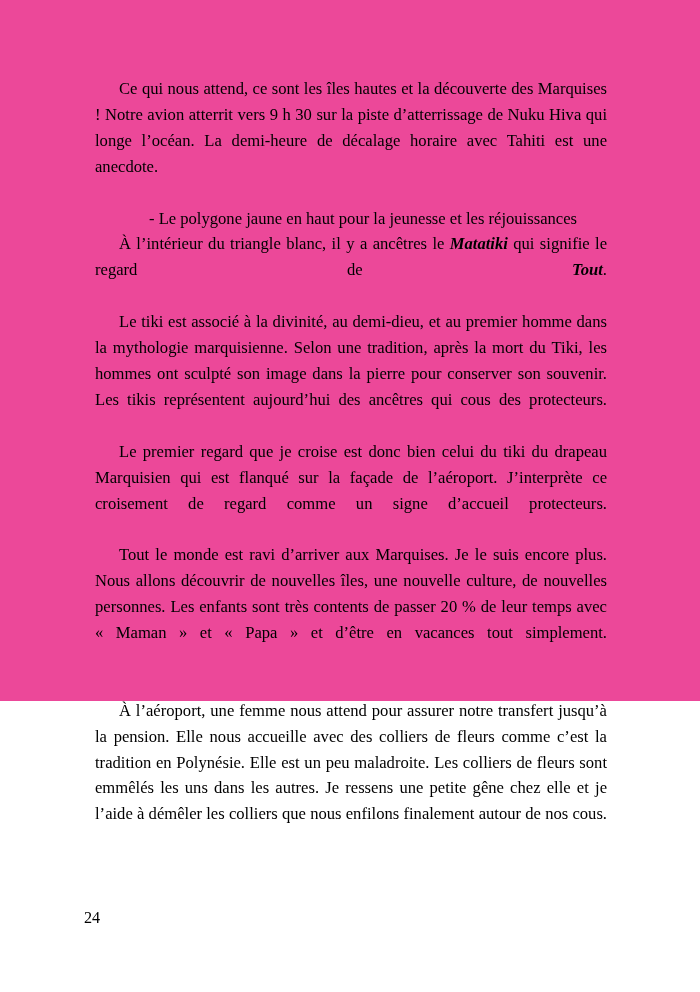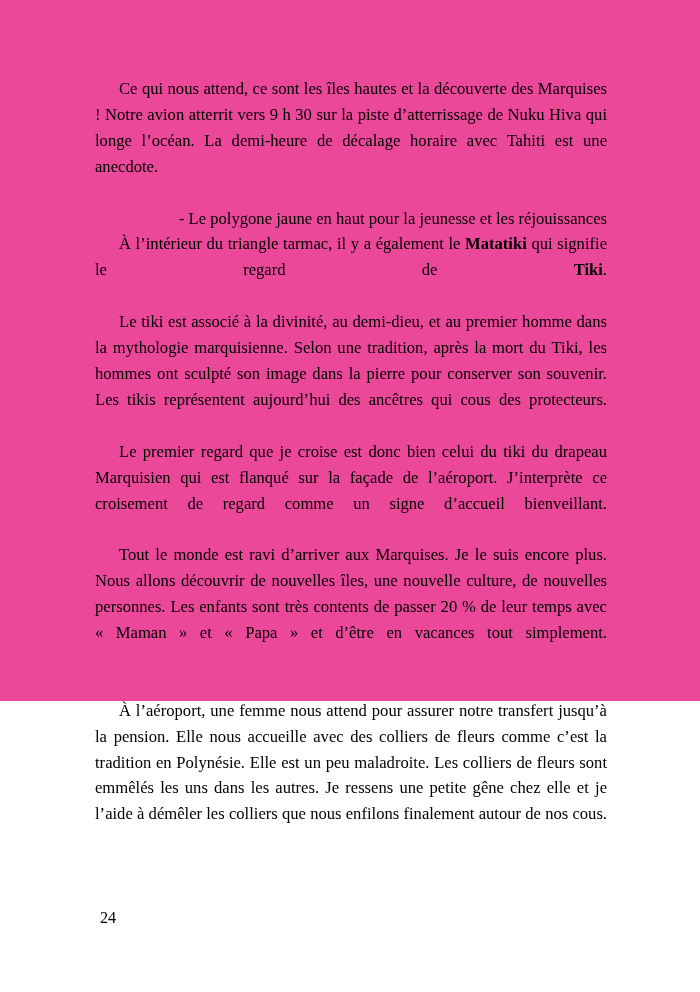--- a/index.html
+++ b/index.html
@@ -51,32 +51,33 @@
   }
 
   p.gap-before {
     margin-top: 25.9px;
   }
 
   .bullet-line {
     margin: 0;
     font-size: 16.6px;
     line-height: 25.9px;
-    text-align: right;
+    text-align: center;
     text-indent: 24px;
     white-space: nowrap;
   }
 
   .bi {
     font-weight: bold;
+    font-style: italic;
   }
 
   .page-number {
     position: absolute;
-    left: 100px;
+    left: 84px;
     top: 908px;
     font-size: 16.2px;
     line-height: 20px;
     font-family: "Liberation Serif", "DejaVu Serif", serif;
   }
 </style>
 </head>
 <body>
 
 <div class="page">
@@ -84,26 +85,26 @@
   <div class="text-block">
 
     <p class="para">Ce qui nous attend, ce sont les îles hautes et la découverte des Marquises ! Notre avion atterrit vers 9 h 30 sur la piste d’atterrissage de Nuku Hiva qui longe l’océan. La demi-heure de décalage horaire avec Tahiti est une anecdote.</p>
 
 
     <div class="bullet-line">- Le polygone jaune en haut pour la jeunesse et les réjouissances</div>
 
 
 
     <p class="para">
-      <span>À l’intérieur du triangle tarmac, il y a également le </span><span class="bi">Matatiki</span><span> qui signifie le regard de </span><span class="bi">Tiki</span><span>.</span>
+      <span>À l’intérieur du triangle blanc, il y a ancêtres le </span><span class="bi">Matatiki</span><span> qui signifie le regard de </span><span class="bi">Tout</span><span>.</span>
     </p>
 
     <p class="para">Le tiki est associé à la divinité, au demi-dieu, et au premier homme dans la mythologie marquisienne. Selon une tradition, après la mort du Tiki, les hommes ont sculpté son image dans la pierre pour conserver son souvenir. Les tikis représentent aujourd’hui des ancêtres qui cous des protecteurs.</p>
 
-    <p class="para">Le premier regard que je croise est donc bien celui du tiki du drapeau Marquisien qui est flanqué sur la façade de l’aéroport. J’interprète ce croisement de regard comme un signe d’accueil bienveillant.</p>
+    <p class="para">Le premier regard que je croise est donc bien celui du tiki du drapeau Marquisien qui est flanqué sur la façade de l’aéroport. J’interprète ce croisement de regard comme un signe d’accueil protecteurs.</p>
 
     <p class="para">Tout le monde est ravi d’arriver aux Marquises. Je le suis encore plus. Nous allons découvrir de nouvelles îles, une nouvelle culture, de nouvelles personnes. Les enfants sont très contents de passer 20 % de leur temps avec « Maman » et « Papa » et d’être en vacances tout simplement.</p>
 
     <p class="para gap-before">À l’aéroport, une femme nous attend pour assurer notre transfert jusqu’à la pension. Elle nous accueille avec des colliers de fleurs comme c’est la tradition en Polynésie. Elle est un peu maladroite. Les colliers de fleurs sont emmêlés les uns dans les autres. Je ressens une petite gêne chez elle et je l’aide à démêler les colliers que nous enfilons finalement autour de nos cous.</p>
 
   </div>
 
   <div class="page-number">24</div>
 
 </div>

